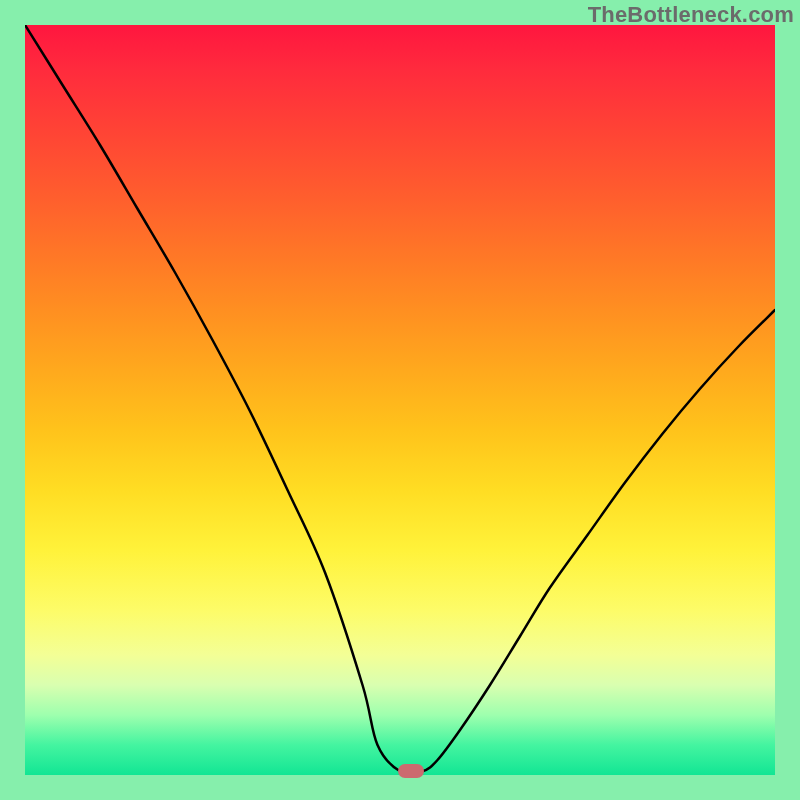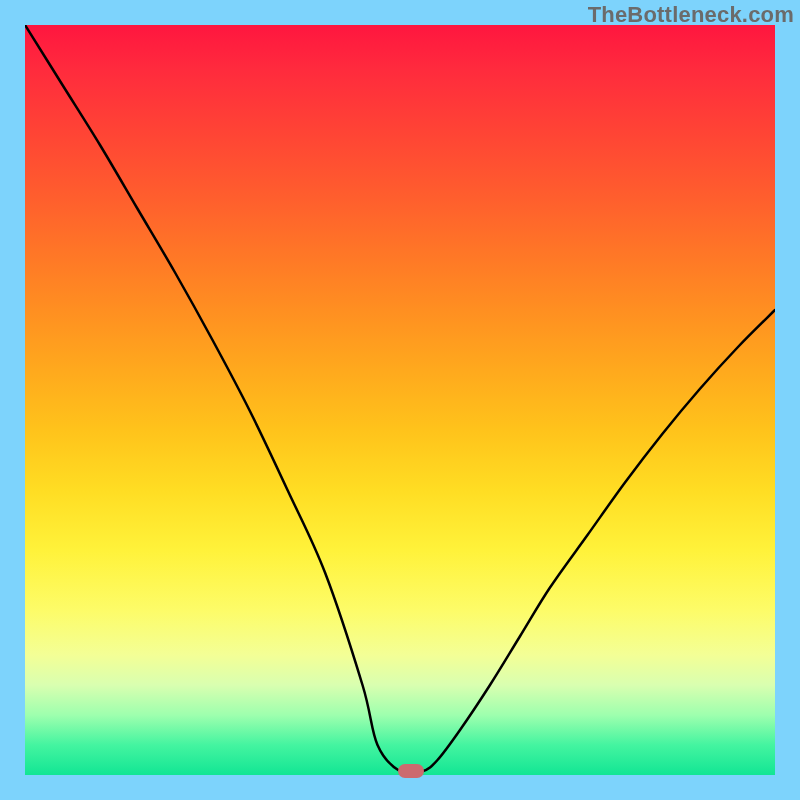--- a/index.html
+++ b/index.html
@@ -9,21 +9,21 @@
     height: 800px;
     background: #000;
     overflow: hidden;
   }
   .frame {
     position: absolute;
     left: 0;
     top: 0;
     width: 800px;
     height: 800px;
-    background: #7dd3fc;
+    background: #86efac;
   }
   .plot {
     position: absolute;
     left: 25px;
     top: 25px;
     width: 750px;
     height: 750px;
     
     background: linear-gradient(to bottom,
       #ff163f 0%,

